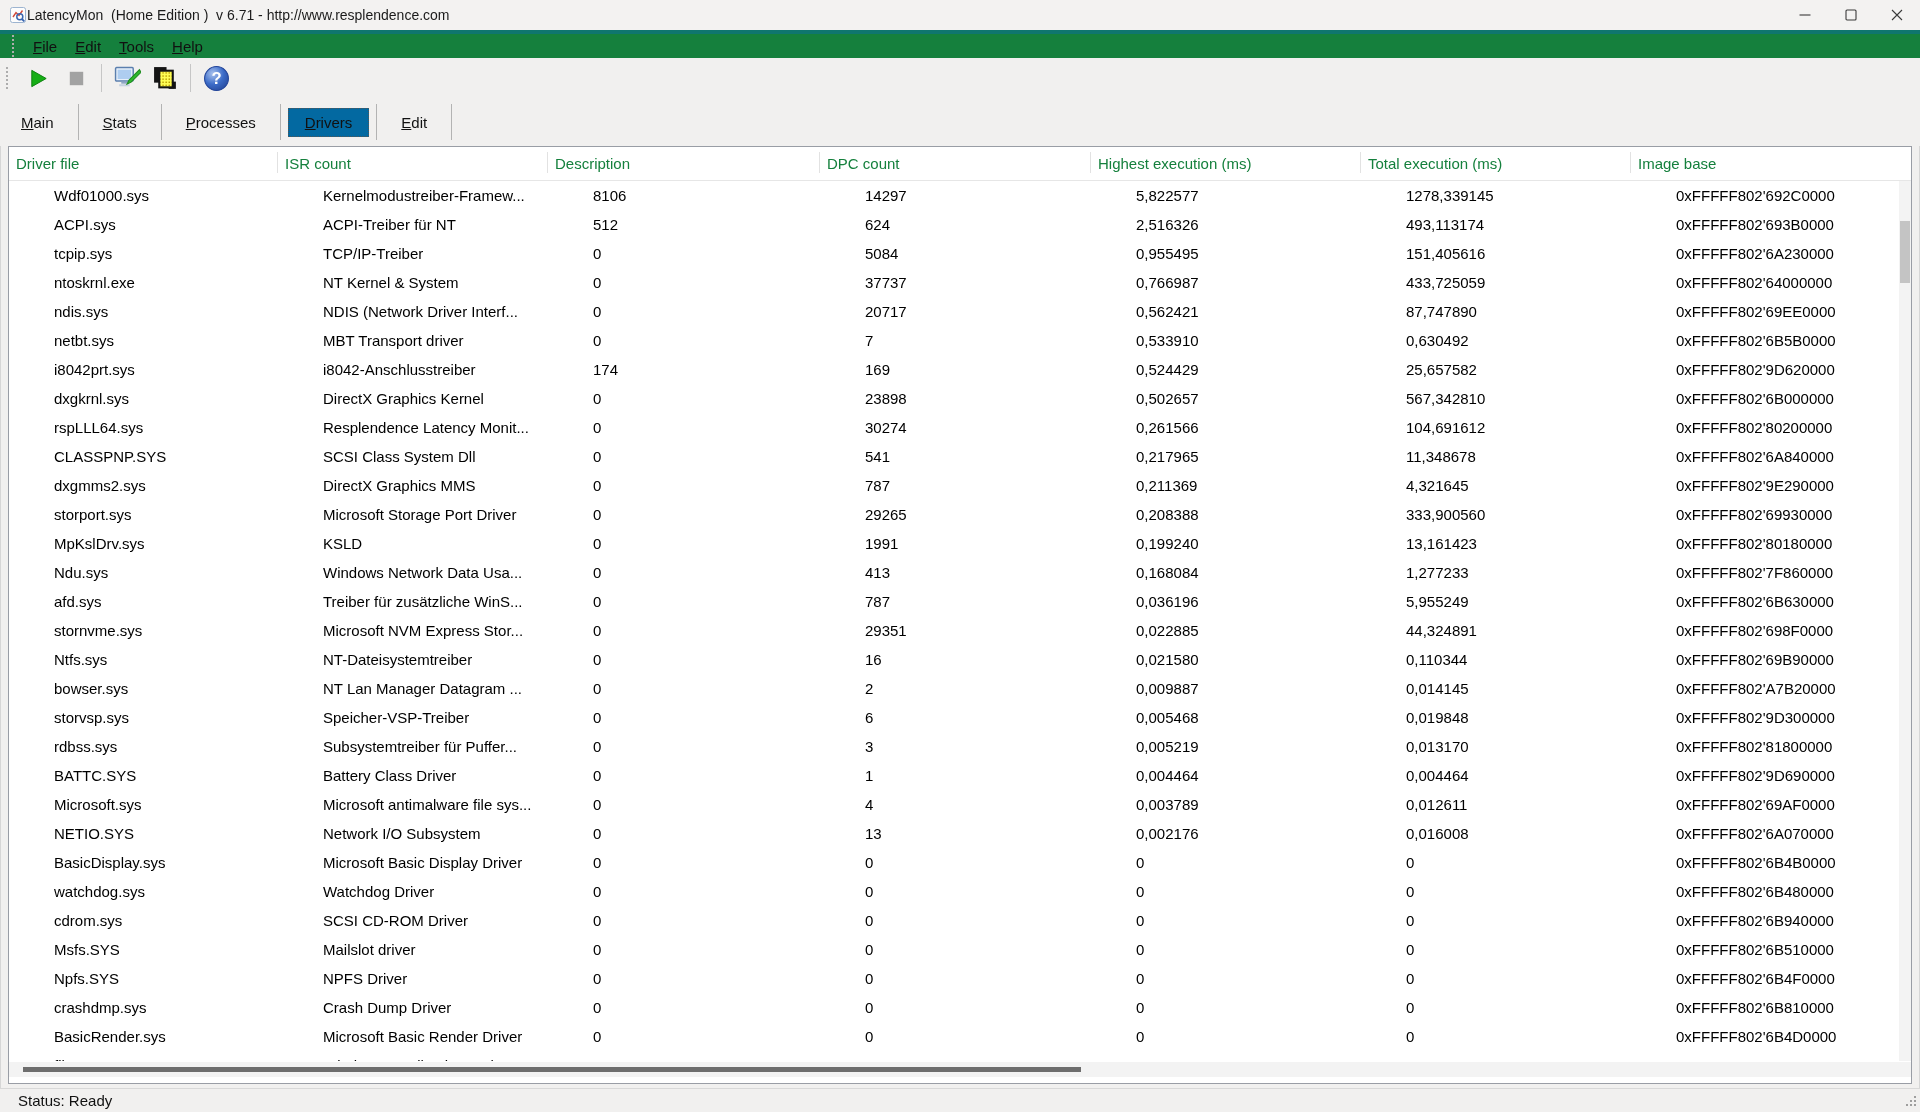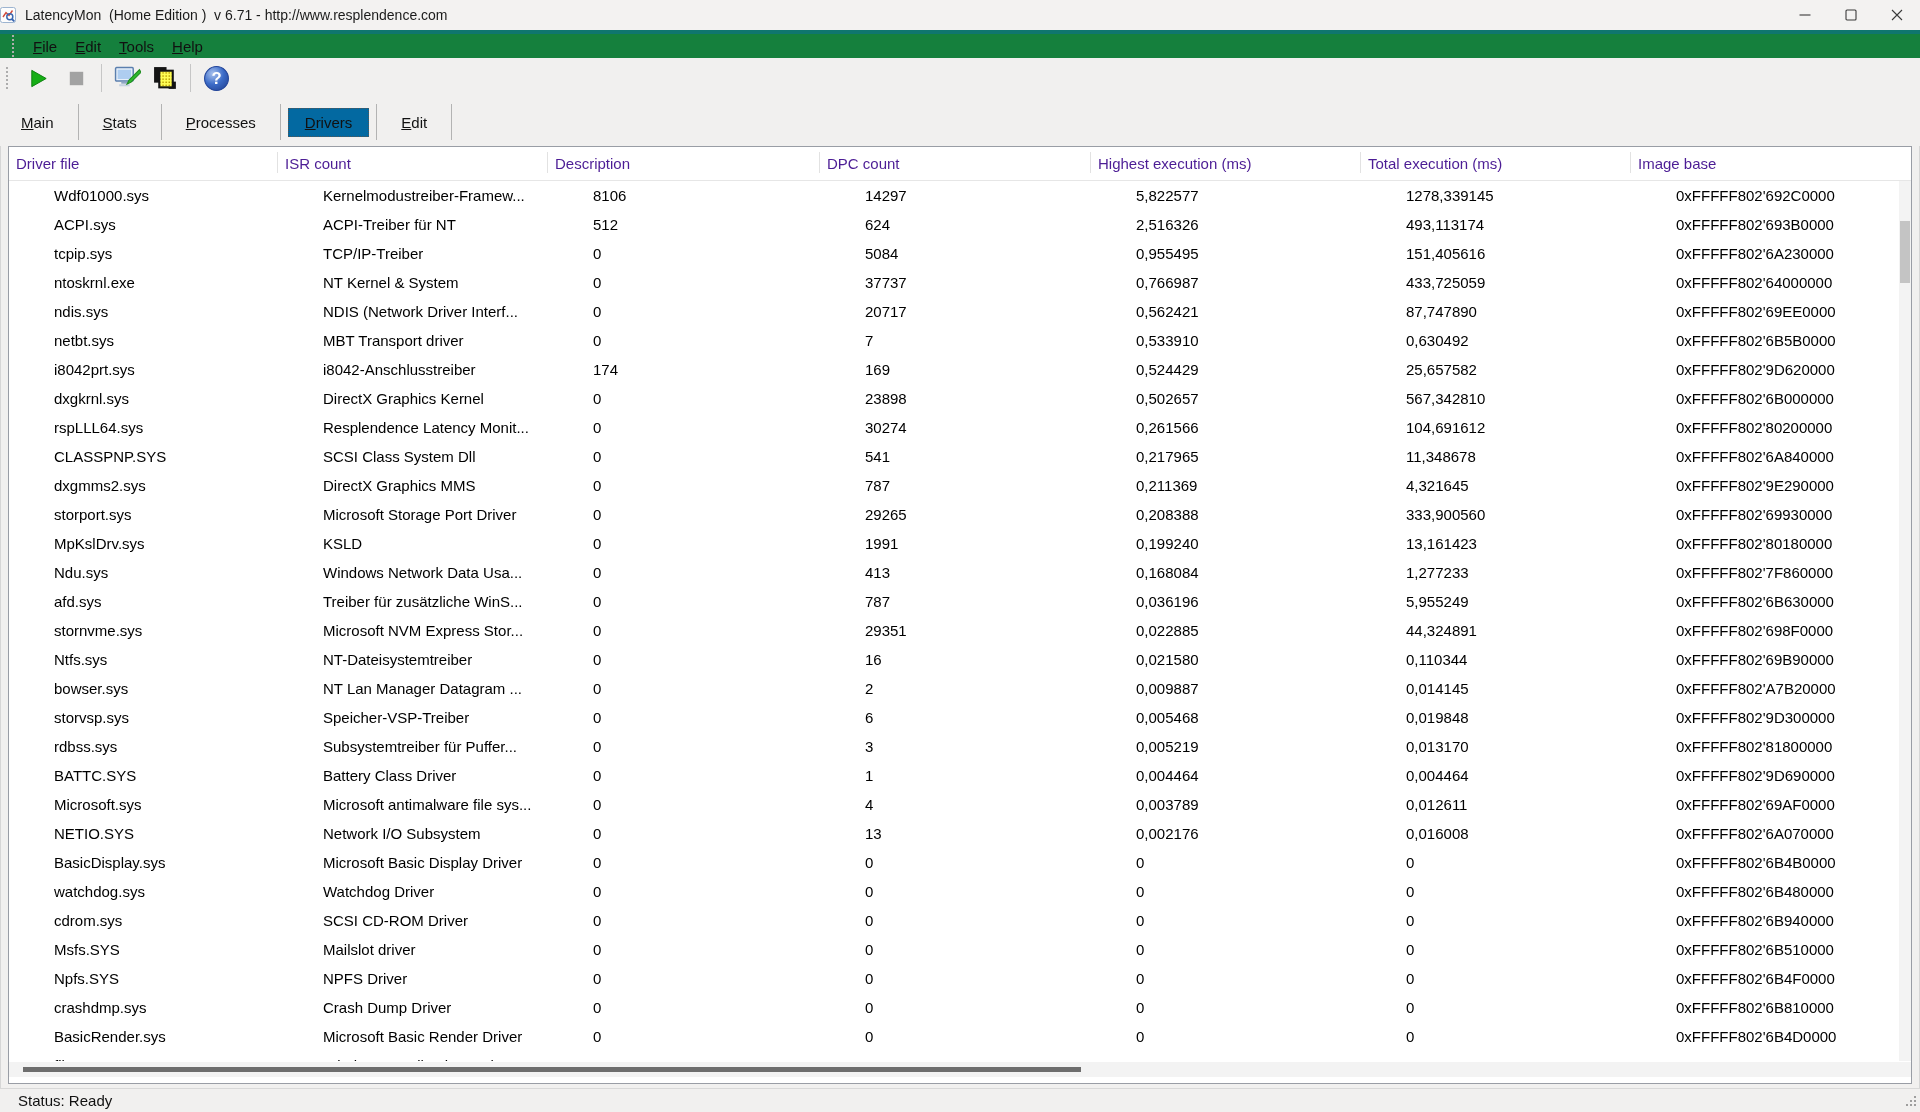--- a/index.html
+++ b/index.html
@@ -1,21 +1,21 @@
 <!DOCTYPE html>
 <html><head>
 <meta charset="utf-8">
 <style>
   * { box-sizing: border-box; margin: 0; padding: 0; }
   html,body { width: 1920px; height: 1112px; overflow: hidden; }
   body { font-family: "Liberation Sans", "DejaVu Sans", sans-serif; background:#f1f0ef; color:#111; }
   .window { width:1920px; height:1112px; display:flex; flex-direction:column; box-shadow: inset 0 0 0 1px #d6d6d6; }
 
   
-  .titlebar { height:30px; flex:0 0 30px; display:flex; align-items:center; background:#f3f2f1; gap:9px; }
+  .titlebar { height:30px; flex:0 0 30px; display:flex; align-items:center; background:#f3f2f1; padding-left:10px; gap:1px; }
   .titlebar .title { font-size:14px; color:#1b1b1b; white-space:pre; }
   .win-controls { margin-left:auto; display:flex; height:100%; }
   .win-btn { width:46px; height:100%; display:flex; align-items:center; justify-content:center; background:transparent; border:none; }
 
   
   .menubar { height:28px; flex:0 0 28px; display:flex; align-items:center; background:#15803d; border-top:4px solid #0f766e; padding-left:9px; font-size:15px; }
   .gripper { width:5px; height:22px; border-left:2px dotted #adadad; margin:0 7px 0 3px; cursor:move; }
   .menu-item { display:inline-block; padding:2px 9px; cursor:default; }
   .menu-item::first-letter { text-decoration: underline; }
 
@@ -27,21 +27,21 @@
   
   .tabbar { height:48px; flex:0 0 48px; display:flex; align-items:center; background:#f1f0ef; padding-left:4px; font-size:15px; }
   .tab { display:inline-block; padding:5px 16px; border:1px dotted transparent; cursor:default; }
   .tab::first-letter { text-decoration: underline; }
   .tab.active { border-color:#555; background:#0369a1; }
   .tab-sep { width:1px; height:36px; background:#b3b3b3; margin:0 7px; }
 
   
   .listview { position:relative; margin:0 8px 4px 8px; height:938px; flex:0 0 938px; background:#fff; border:1px solid #999da5; overflow:hidden;
               --cols: 269px 270px 272px 271px 270px 270px 1fr; }
-  .lv-header { display:grid; grid-template-columns:var(--cols); height:34px; align-items:center; font-size:15px; color:#4c1d95; border-bottom:1px solid #e6e6e6; background:#fff; }
+  .lv-header { display:grid; grid-template-columns:var(--cols); height:34px; align-items:center; font-size:15px; color:#15803d; border-bottom:1px solid #e6e6e6; background:#fff; }
   .hcell { position:relative; padding-left:7px; white-space:nowrap; overflow:hidden; height:100%; display:flex; align-items:center; }
   .hcell:not(:last-child)::after { content:""; position:absolute; right:0; top:5px; bottom:7px; width:1px; background:#e2e2e2; }
   .lv-body { position:absolute; top:34px; left:0; right:12px; bottom:22px; overflow:hidden;padding-left:38px; }
   .lv-row { display:grid; grid-template-columns:var(--cols); height:29px; align-items:center; font-size:15px; color:#000; }
   .cell { padding-left:7px; white-space:nowrap; overflow:hidden; }
 
   
   .v-scrollbar { position:absolute; top:34px; right:0; bottom:22px; width:12px; background:#f3f3f3; }
   .v-thumb { position:absolute; top:40px; left:1px; right:1px; height:62px; background:#c4c4c4; }
   .h-scrollbar { position:absolute; left:0; right:0; bottom:6px; height:15px; background:#f3f3f3; }

